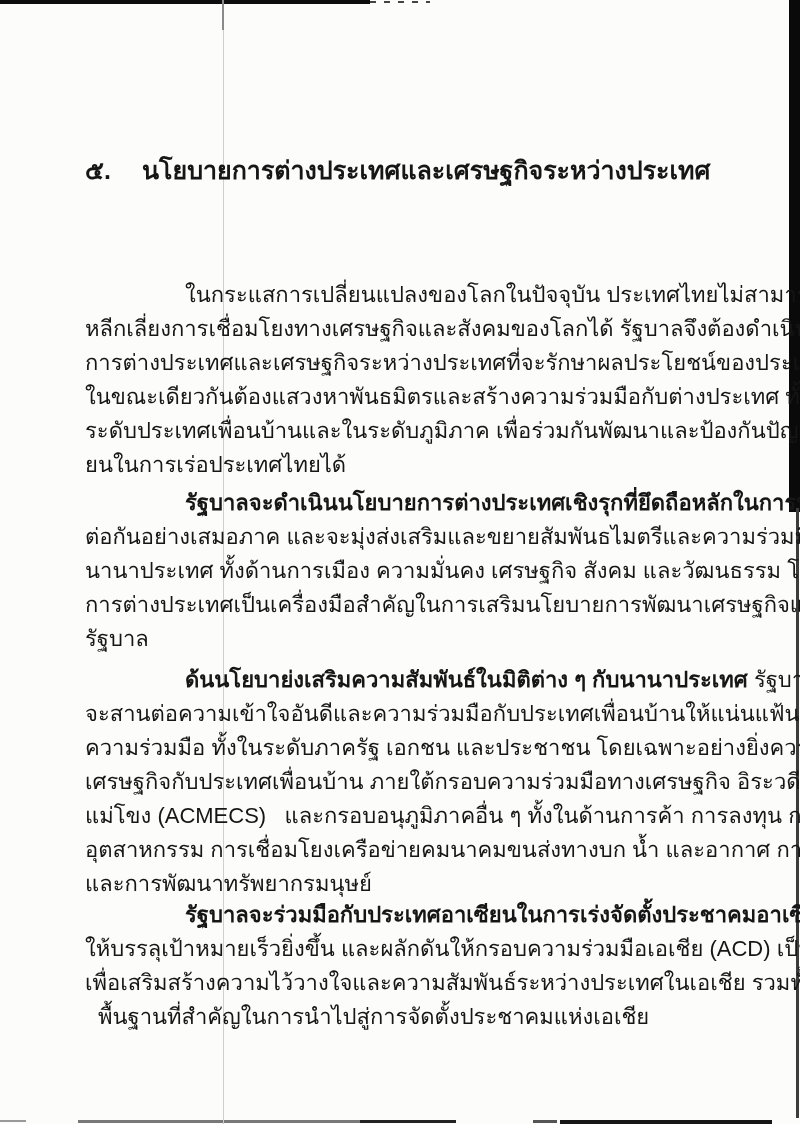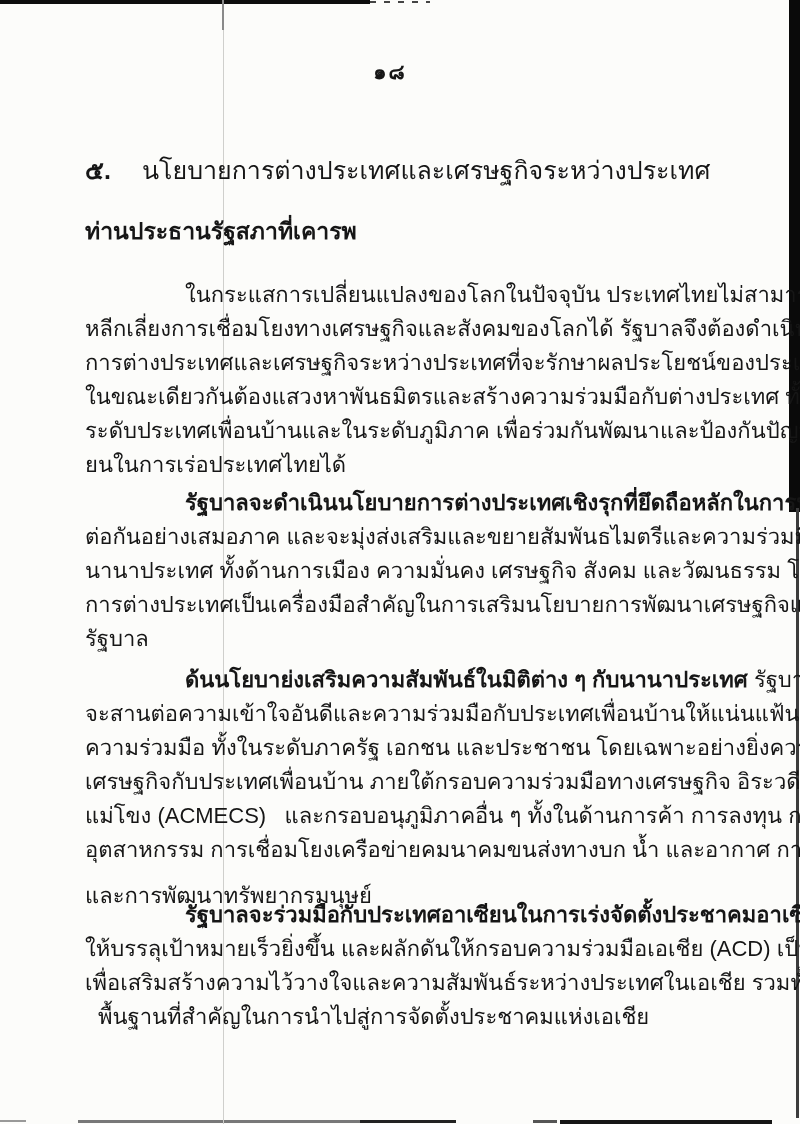--- a/index.html
+++ b/index.html
@@ -28,21 +28,21 @@
   .page-number{
     position:absolute;top:55px;left:330px;width:120px;
     text-align:center;font-size:21px;font-weight:bold;letter-spacing:2px;
   }
   .heading-number{
     position:absolute;top:150px;left:85px;
     font-size:25px;font-weight:bold;white-space:nowrap;
   }
   .heading-title{
     position:absolute;top:150px;left:142px;
-    font-size:25px;font-weight:normal;white-space:nowrap;
+    font-size:25px;font-weight:bold;white-space:nowrap;
   }
   .salutation{
     position:absolute;top:213px;left:85px;
     font-size:23px;font-weight:bold;white-space:nowrap;
   }
   .text-line{
     position:absolute;
     font-size:22px;line-height:30px;white-space:nowrap;
   }
   .text-line .bold{font-weight:bold;}
@@ -57,42 +57,40 @@
   <div class="edge-right-thick"></div>
   <div class="edge-right-thin"></div>
   <div class="edge-bottom-1"></div>
   <div class="edge-bottom-2"></div>
   <div class="edge-bottom-3"></div>
   <div class="edge-bottom-4"></div>
   <div class="edge-bottom-5"></div>
   <div class="crease"></div>
   <div class="crease-top"></div>
 
-  <div class="page-number">๑๘</div>
   <div class="heading-number">๕.</div>
   <div class="heading-title">นโยบายการต่างประเทศและเศรษฐกิจระหว่างประเทศ</div>
-  <div class="salutation">ท่านประธานรัฐสภาที่เคารพ</div>
 
   <div id="paragraphs">
       <div class="text-line" style="top: 280px; left: 185px;"><span>ในกระแสการเปลี่ยนแปลงของโลกในปัจจุบัน ประเทศไทยไม่สามารถ</span></div>
       <div class="text-line" style="top: 314px; left: 85px;"><span>หลีกเลี่ยงการเชื่อมโยงทางเศรษฐกิจและสังคมของโลกได้ รัฐบาลจึงต้องดำเนินนโยบาย</span></div>
       <div class="text-line" style="top: 348px; left: 85px;"><span>การต่างประเทศและเศรษฐกิจระหว่างประเทศที่จะรักษาผลประโยชน์ของประเทศไทย</span></div>
       <div class="text-line" style="top: 382px; left: 85px;"><span>ในขณะเดียวกันต้องแสวงหาพันธมิตรและสร้างความร่วมมือกับต่างประเทศ ทั้งใน</span></div>
       <div class="text-line" style="top: 416px; left: 85px;"><span>ระดับประเทศเพื่อนบ้านและในระดับภูมิภาค เพื่อร่วมกันพัฒนาและป้องกันปัญหาที่อาจเกิด</span></div>
       <div class="text-line" style="top: 450px; left: 85px;"><span>ยนในการเร่อประเทศไทยได้</span></div>
       <div class="text-line" style="top: 488px; left: 185px;"><span class="bold">รัฐบาลจะดำเนินนโยบายการต่างประเทศเชิงรุกที่ยึดถือหลักในการปฏิบัติ</span></div>
       <div class="text-line" style="top: 522px; left: 85px;"><span>ต่อกันอย่างเสมอภาค และจะมุ่งส่งเสริมและขยายสัมพันธไมตรีและความร่วมมือกับ</span></div>
       <div class="text-line" style="top: 556px; left: 85px;"><span>นานาประเทศ ทั้งด้านการเมือง ความมั่นคง เศรษฐกิจ สังคม และวัฒนธรรม โดยจะอาศัย</span></div>
       <div class="text-line" style="top: 590px; left: 85px;"><span>การต่างประเทศเป็นเครื่องมือสำคัญในการเสริมนโยบายการพัฒนาเศรษฐกิจและสังคมของ</span></div>
       <div class="text-line" style="top: 624px; left: 85px;"><span>รัฐบาล</span></div>
       <div class="text-line" style="top: 665px; left: 185px;"><span class="bold">ด้นนโยบาย่งเสริมความสัมพันธ์ในมิติต่าง ๆ กับนานาประเทศ</span><span> รัฐบาล</span></div>
       <div class="text-line" style="top: 699px; left: 85px;"><span>จะสานต่อความเข้าใจอันดีและความร่วมมือกับประเทศเพื่อนบ้านให้แน่นแฟ้น และขยาย</span></div>
       <div class="text-line" style="top: 733px; left: 85px;"><span>ความร่วมมือ ทั้งในระดับภาครัฐ เอกชน และประชาชน โดยเฉพาะอย่างยิ่งความร่วมมือทาง</span></div>
       <div class="text-line" style="top: 767px; left: 85px;"><span>เศรษฐกิจกับประเทศเพื่อนบ้าน ภายใต้กรอบความร่วมมือทางเศรษฐกิจ อิระวดี-เจ้าพระยา-</span></div>
       <div class="text-line" style="top: 801px; left: 85px;"><span>แม่โขง (ACMECS)&nbsp;&nbsp; และกรอบอนุภูมิภาคอื่น ๆ ทั้งในด้านการค้า การลงทุน การเกษตร</span></div>
       <div class="text-line" style="top: 835px; left: 85px;"><span>อุตสาหกรรม การเชื่อมโยงเครือข่ายคมนาคมขนส่งทางบก น้ำ และอากาศ การท่องเที่ยว</span></div>
-      <div class="text-line" style="top: 869px; left: 85px; margin-top: 12px;"><span>และการพัฒนาทรัพยากรมนุษย์</span></div>
+      <div class="text-line" style="top: 869px; left: 85px;"><span>และการพัฒนาทรัพยากรมนุษย์</span></div>
       <div class="text-line" style="top: 900px; left: 185px;"><span class="bold">รัฐบาลจะร่วมมือกับประเทศอาเซียนในการเร่งจัดตั้งประชาคมอาเซียน</span></div>
       <div class="text-line" style="top: 934px; left: 85px;"><span>ให้บรรลุเป้าหมายเร็วยิ่งขึ้น และผลักดันให้กรอบความร่วมมือเอเชีย (ACD) เป็นเวที</span></div>
       <div class="text-line" style="top: 968px; left: 85px;"><span>เพื่อเสริมสร้างความไว้วางใจและความสัมพันธ์ระหว่างประเทศในเอเชีย รวมทั้งเพื่อเป็น</span></div>
       <div class="text-line" style="top: 1002px; left: 85px; margin-left: 13px;"><span>พื้นฐานที่สำคัญในการนำไปสู่การจัดตั้งประชาคมแห่งเอเชีย</span></div>
     </div>
 </div>
 
 </body></html>

